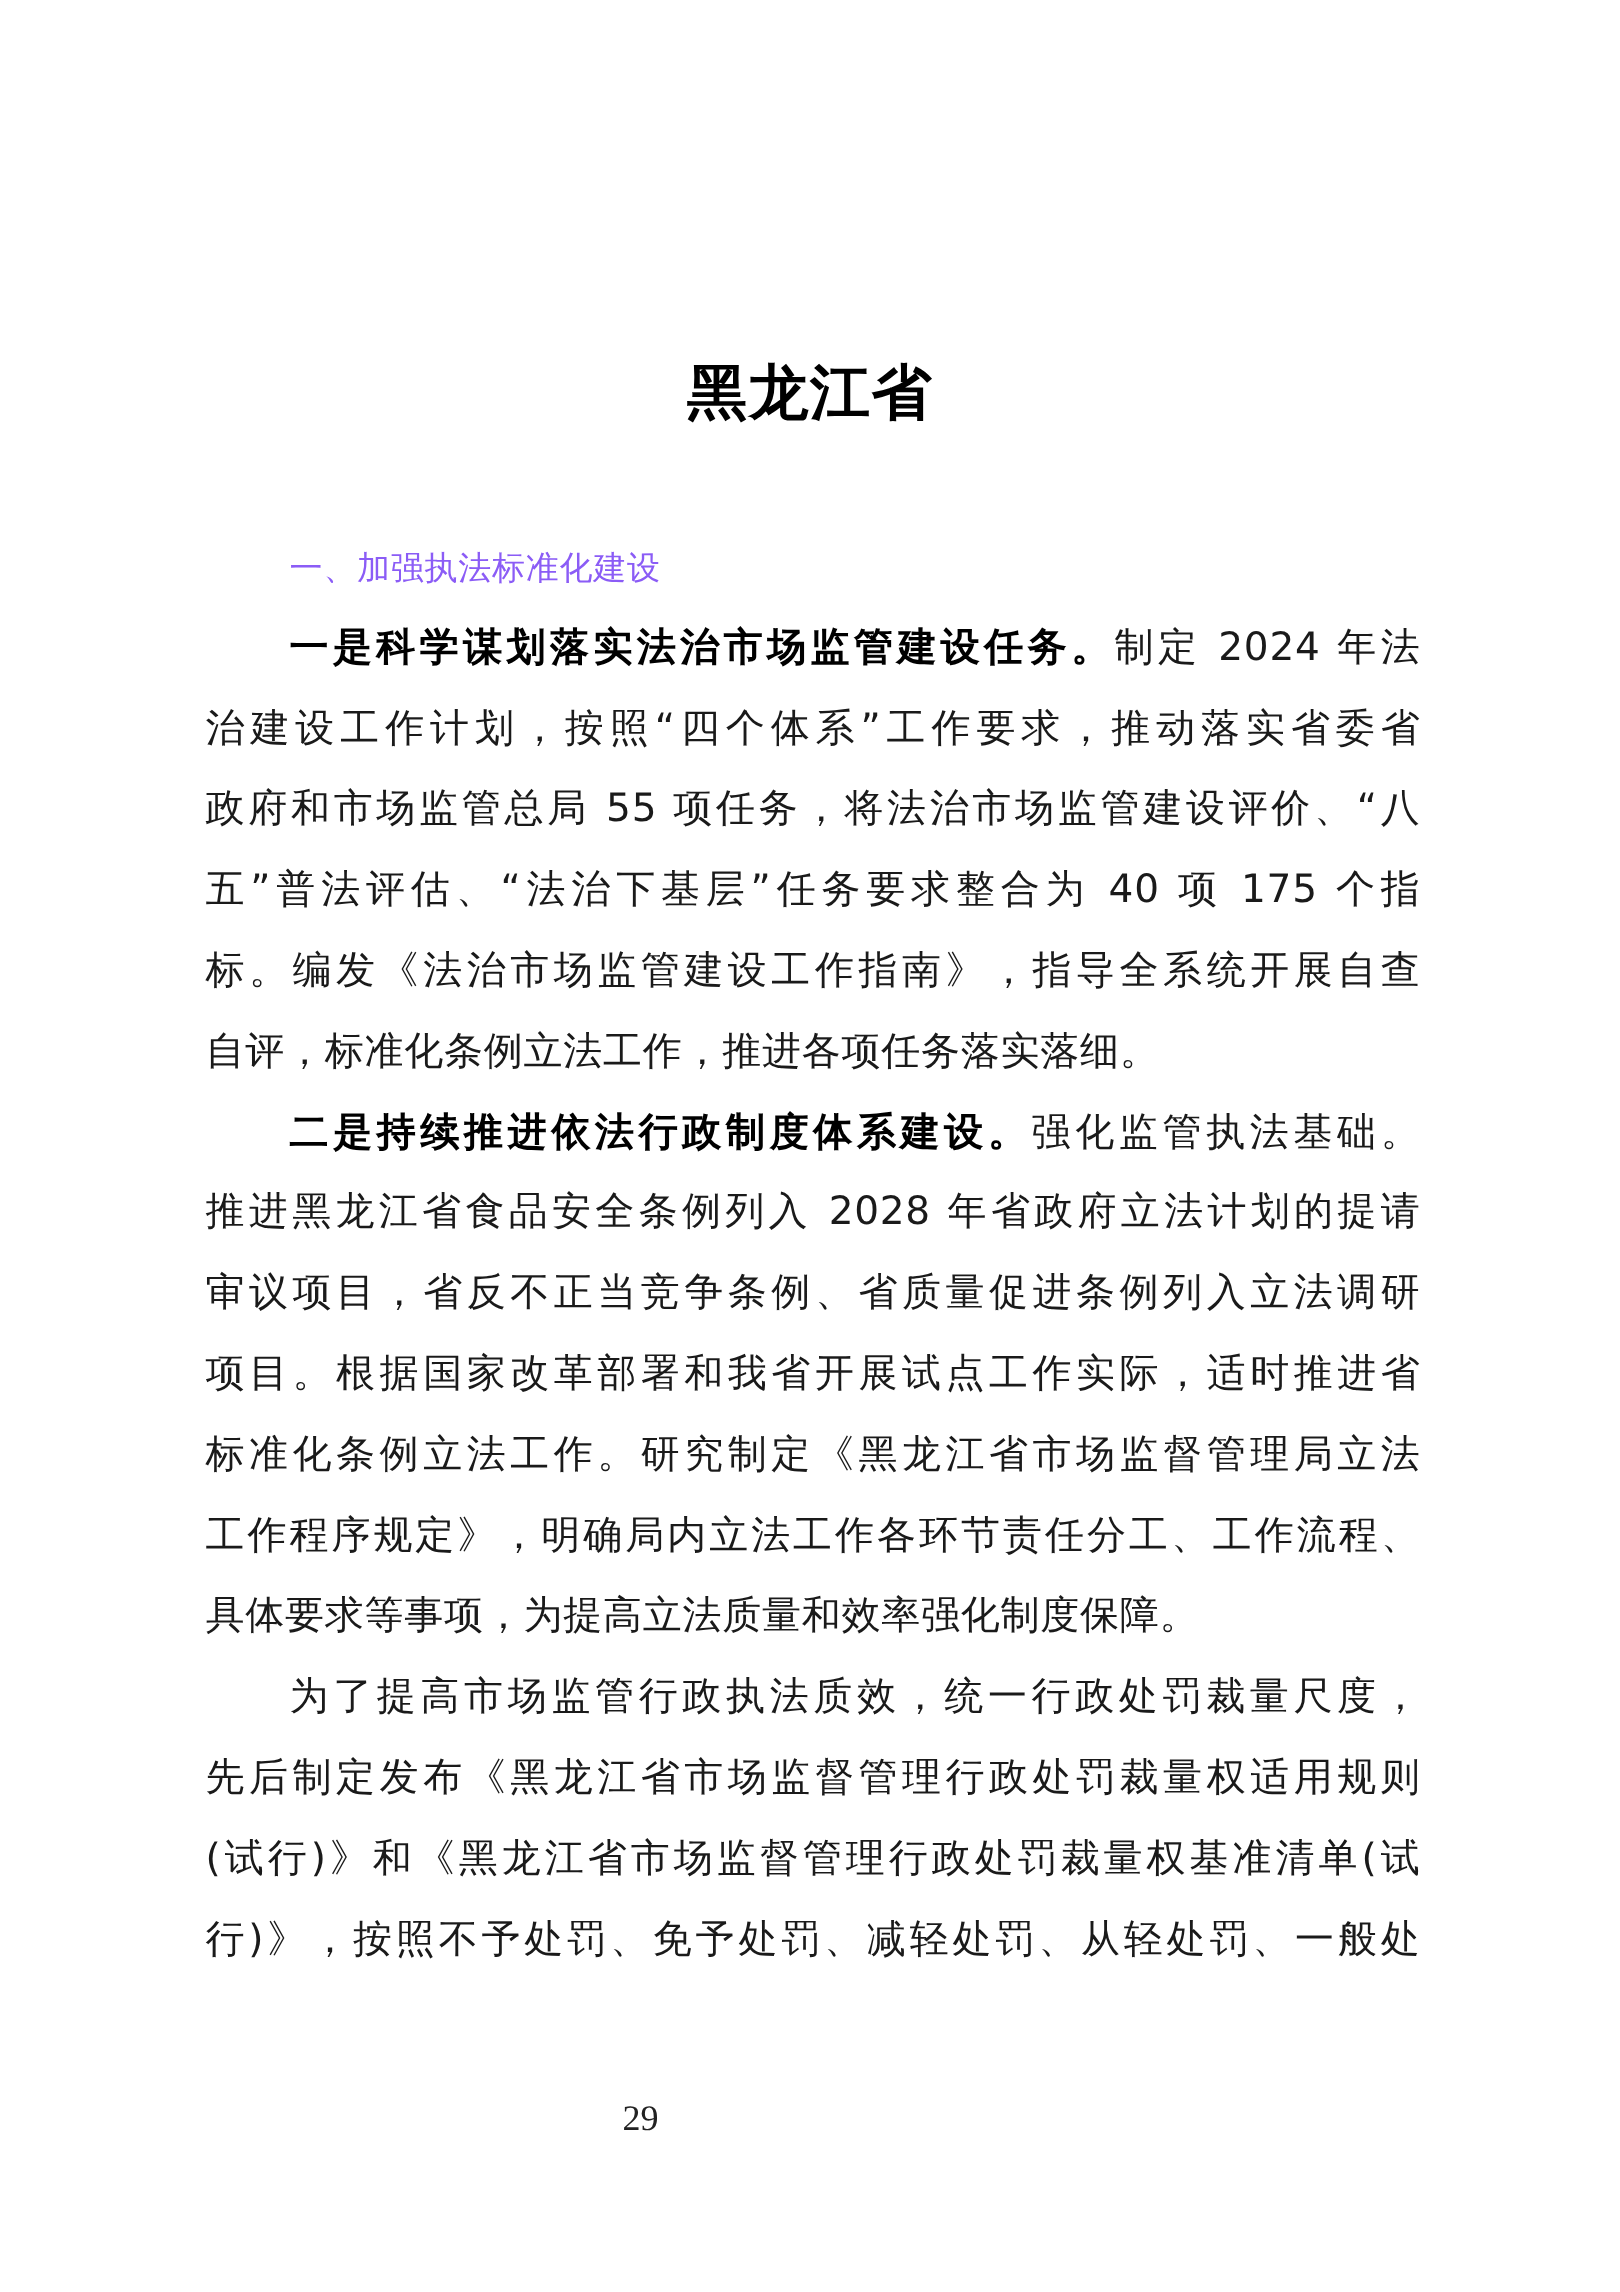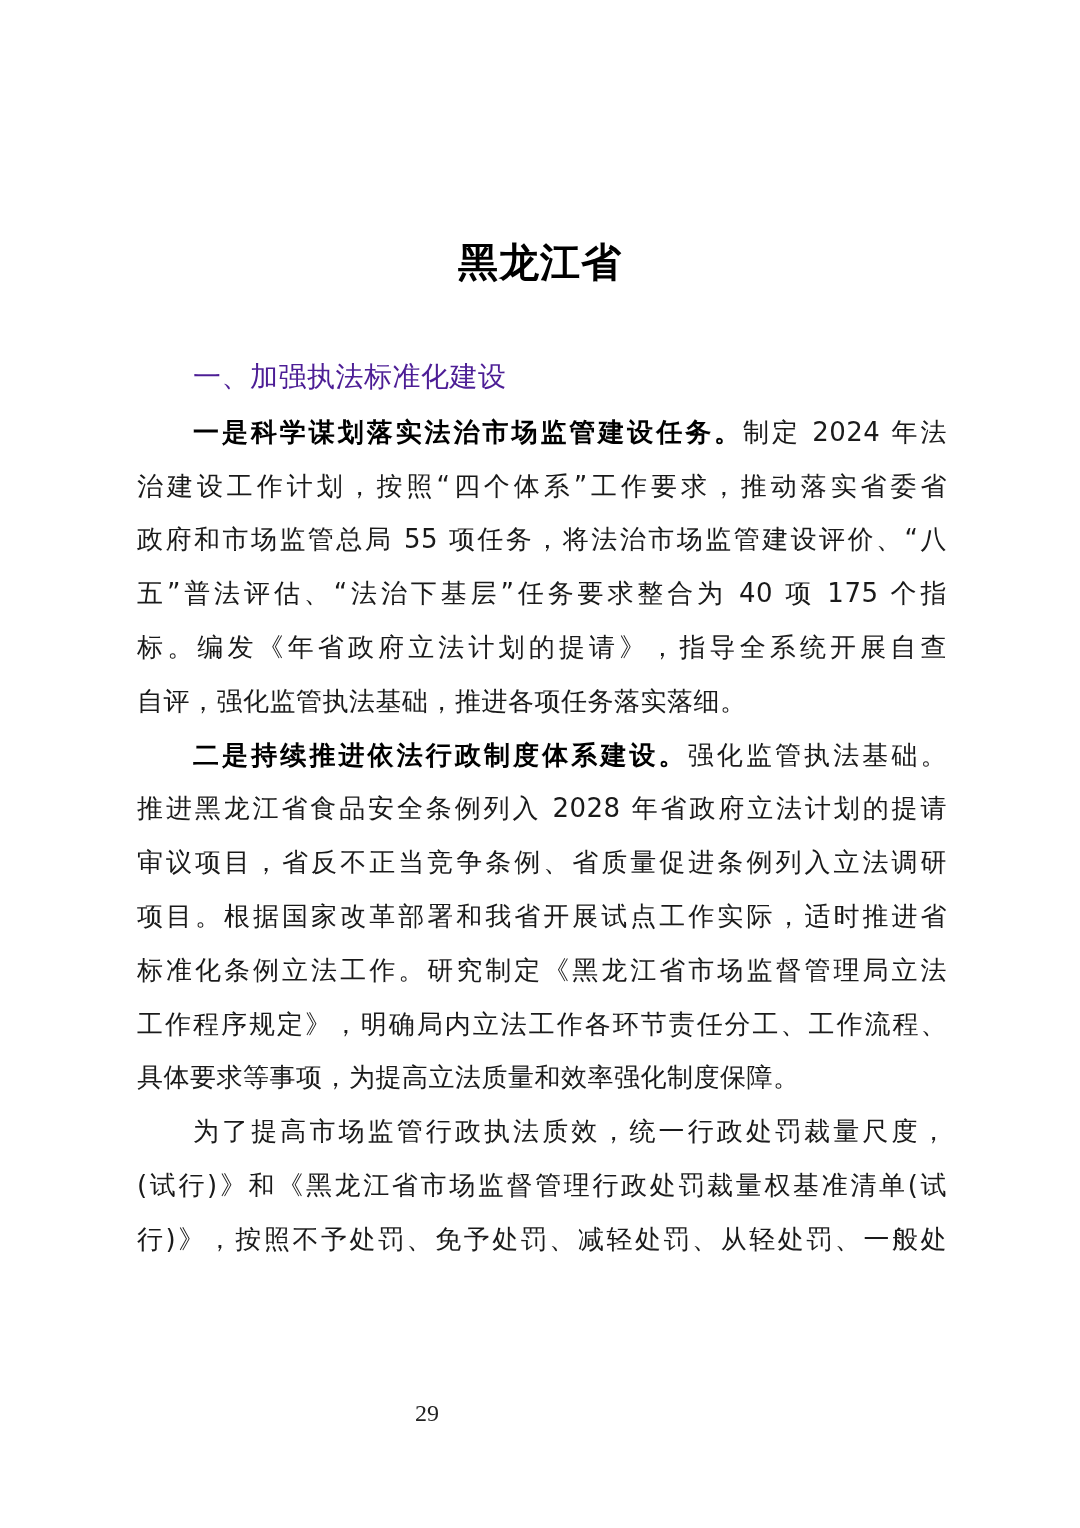--- a/index.html
+++ b/index.html
@@ -15,21 +15,21 @@
     font-family: "DejaVu Sans", "Liberation Serif", serif;
     font-size: 26px; line-height: 53.8px; color: #1a1a1a;
   }
   .line {
     display: block; height: 53.8px; white-space: nowrap;
     text-align: justify; text-align-last: justify; letter-spacing: 0.5px;
   }
   .line.last { text-align-last: left; }
   .indent { padding-left: 56px; }
   .heading {
-    font-family: Liberation Mono, monospace; font-size: 28px; color: #4c1d95;
+    font-family: Liberation Sans, sans-serif; font-size: 22px; color: #8b5cf6;
     text-align-last: left;
   }
   .lead { font-weight: bold; color: #000; }
   .page-number {
     position: absolute; left: 0; width: 854px; top: 1400px; text-align: center;
     font-family: "Liberation Serif", "DejaVu Serif", serif; font-size: 24px; color: #222;
   }
 </style>
 </head>
 <body>
@@ -38,31 +38,32 @@
   <div class="title">黑龙江省</div>
 
   <div class="body">
 
     <div class="line heading indent">一、加强执法标准化建设</div>
 
     <div class="line indent"><span class="lead">一是科学谋划落实法治市场监管建设任务。</span><span>制定 2024 年法</span></div>
     <div class="line">治建设工作计划，按照“四个体系”工作要求，推动落实省委省</div>
     <div class="line">政府和市场监管总局 55 项任务，将法治市场监管建设评价、“八</div>
     <div class="line">五”普法评估、“法治下基层”任务要求整合为 40 项 175 个指</div>
-    <div class="line">标。编发《年省政府立法计划的提请》，指导全系统开展自查</div>
-    <div class="line last">自评，强化监管执法基础，推进各项任务落实落细。</div>
+    <div class="line">标。编发《法治市场监管建设工作指南》，指导全系统开展自查</div>
+    <div class="line last">自评，标准化条例立法工作，推进各项任务落实落细。</div>
 
     <div class="line indent"><span class="lead">二是持续推进依法行政制度体系建设。</span><span>强化监管执法基础。</span></div>
     <div class="line">推进黑龙江省食品安全条例列入 2028 年省政府立法计划的提请</div>
     <div class="line">审议项目，省反不正当竞争条例、省质量促进条例列入立法调研</div>
     <div class="line">项目。根据国家改革部署和我省开展试点工作实际，适时推进省</div>
     <div class="line">标准化条例立法工作。研究制定《黑龙江省市场监督管理局立法</div>
     <div class="line">工作程序规定》，明确局内立法工作各环节责任分工、工作流程、</div>
     <div class="line last">具体要求等事项，为提高立法质量和效率强化制度保障。</div>
 
 
     <div class="line indent">为了提高市场监管行政执法质效，统一行政处罚裁量尺度，</div>
+    <div class="line">先后制定发布《黑龙江省市场监督管理行政处罚裁量权适用规则</div>
     <div class="line">(试行)》和《黑龙江省市场监督管理行政处罚裁量权基准清单(试</div>
     <div class="line">行)》，按照不予处罚、免予处罚、减轻处罚、从轻处罚、一般处</div>
   </div>
 
   <div class="page-number">29</div>
 </div>
 
 </body></html>

